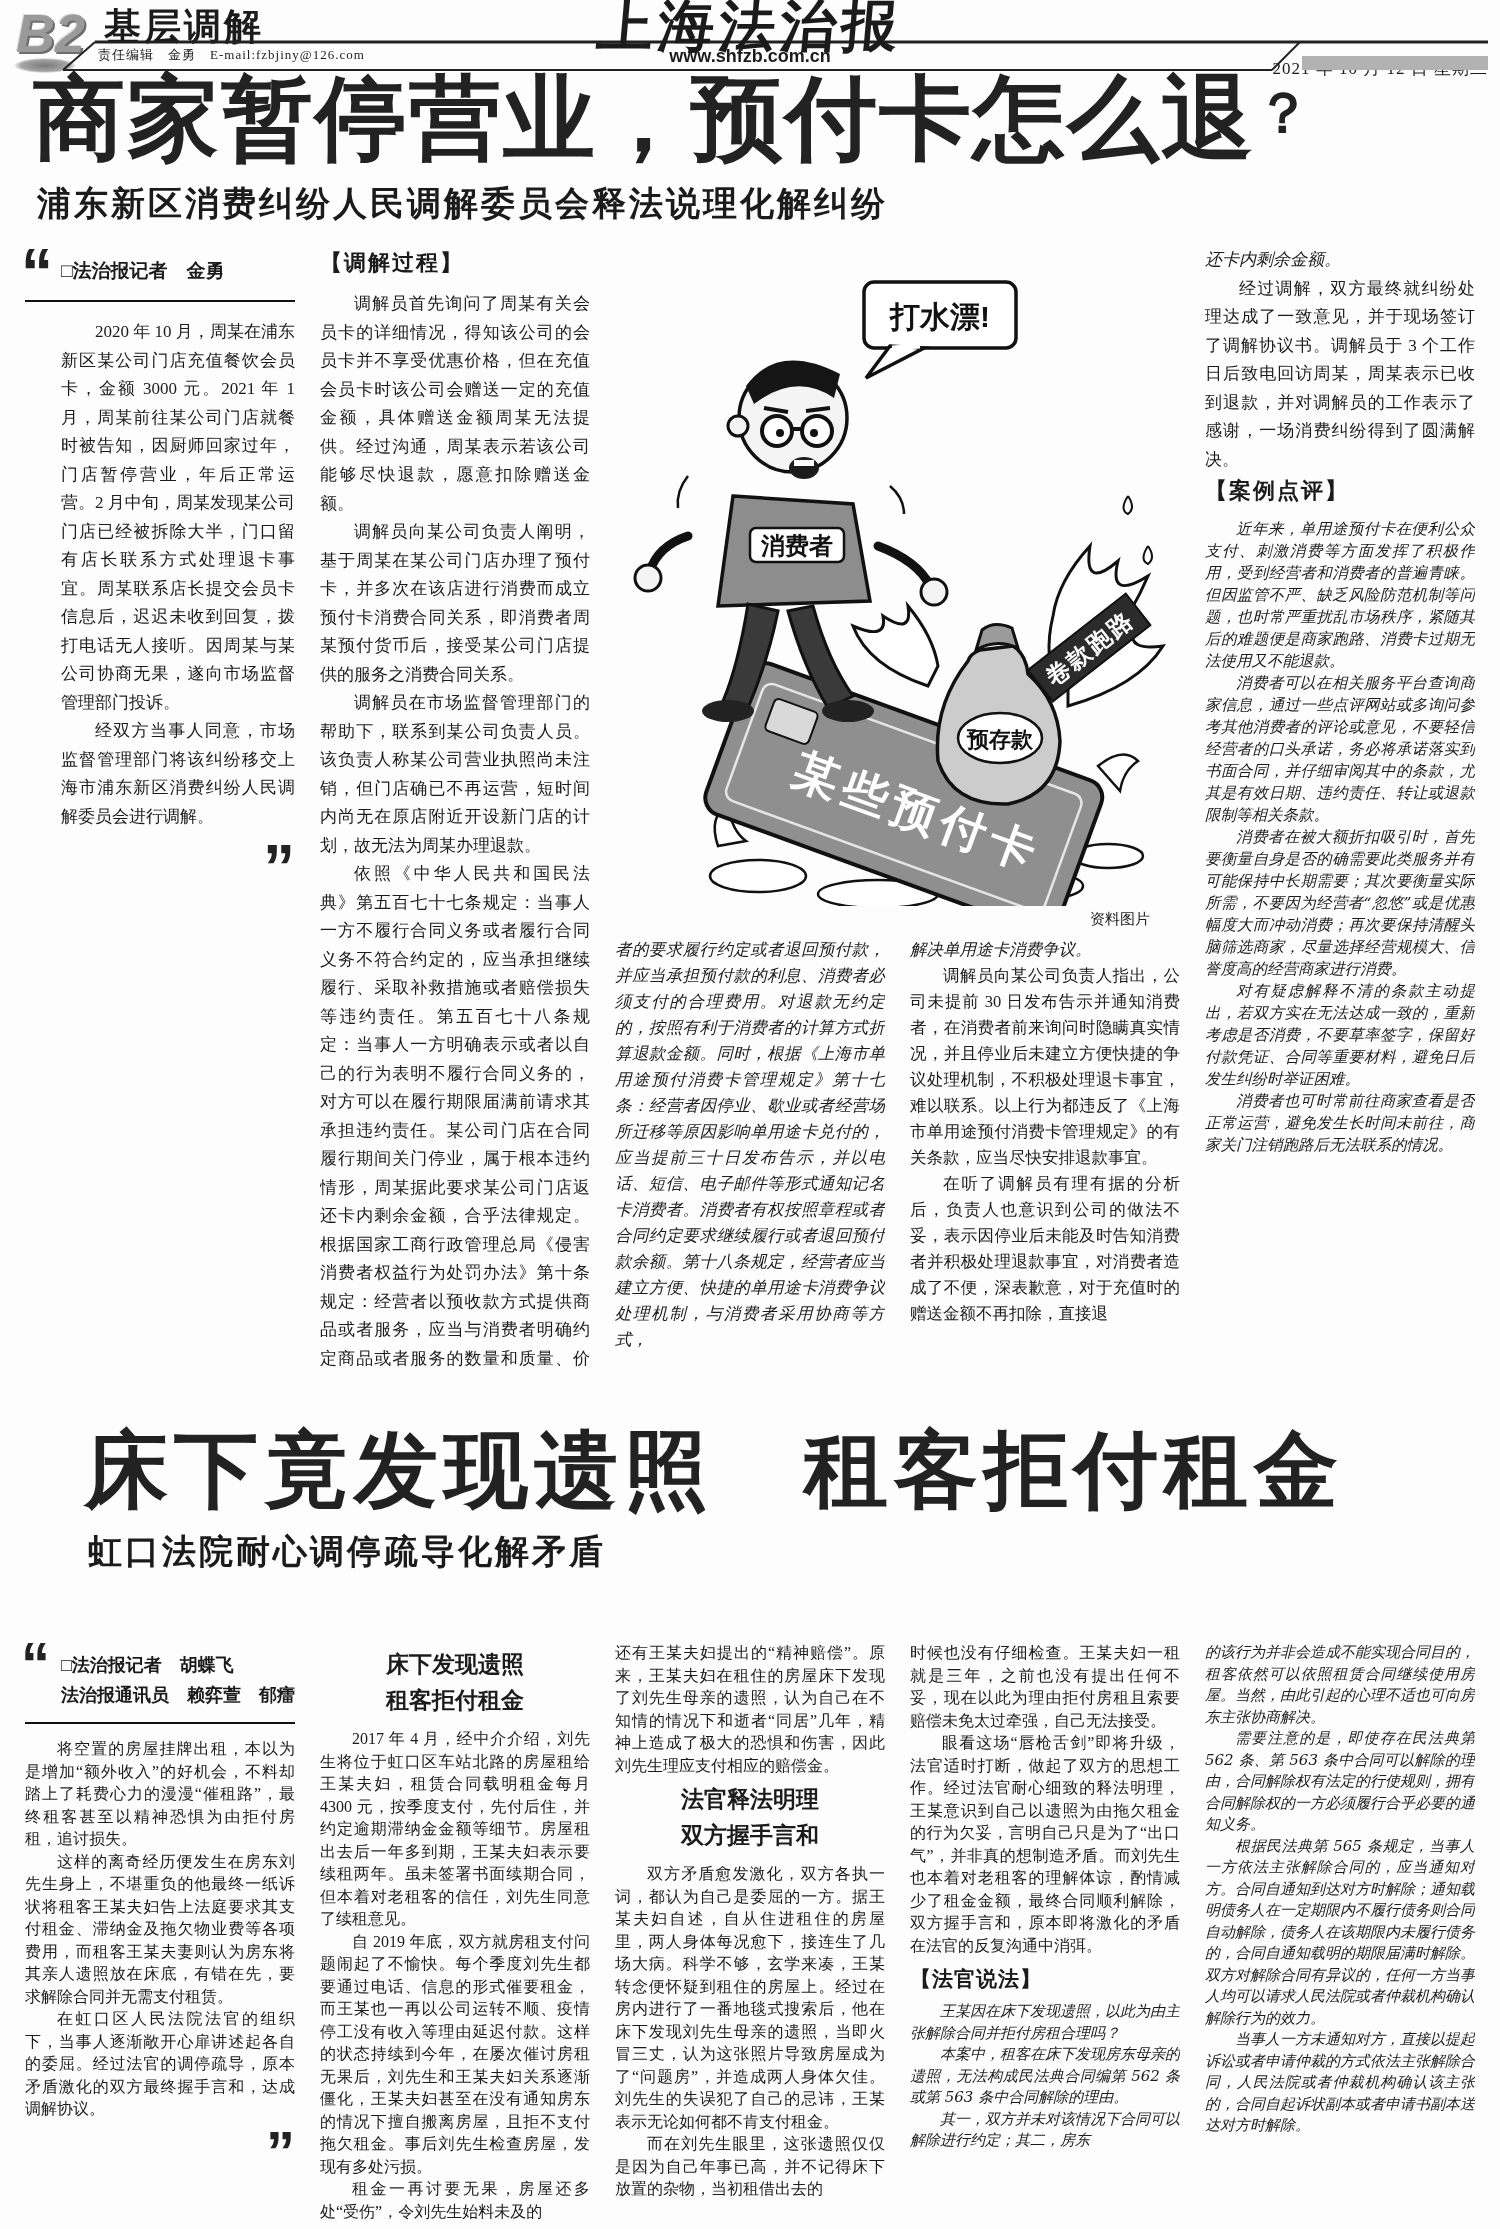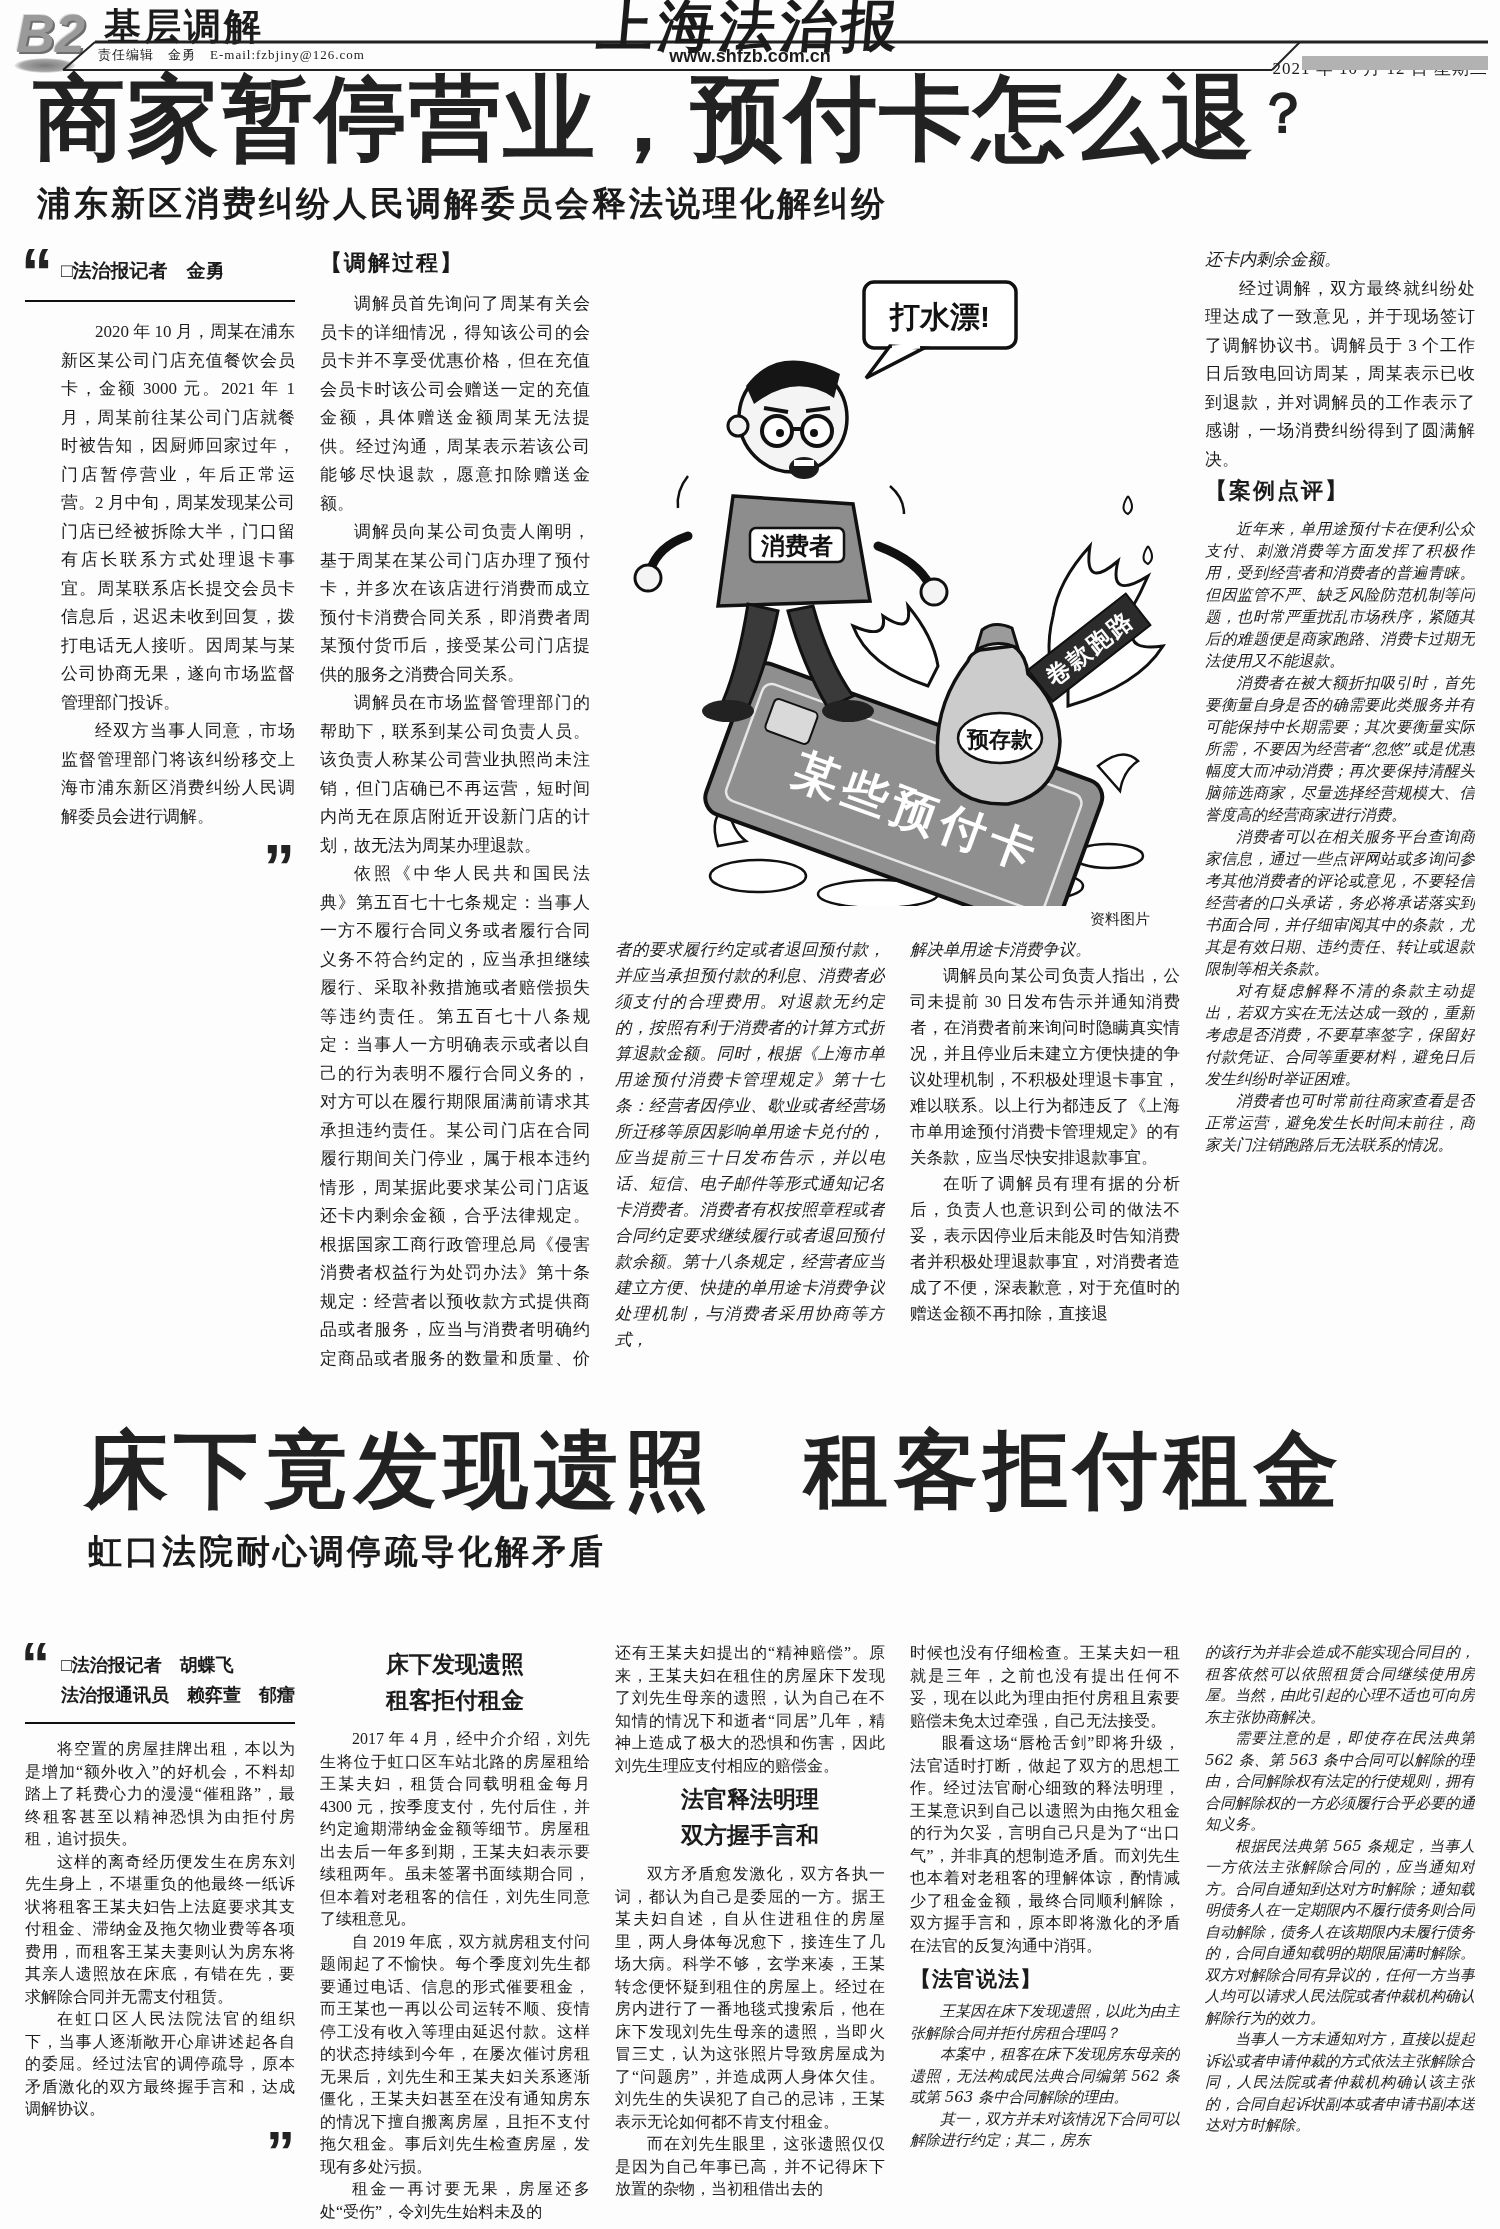--- a/index.html
+++ b/index.html
@@ -203,22 +203,22 @@
       </div>
     </div>
   </div>
 
   <div class="col bt">
     <p class="cont">还卡内剩余金额。</p>
     <p>经过调解，双方最终就纠纷处理达成了一致意见，并于现场签订了调解协议书。调解员于 3 个工作日后致电回访周某，周某表示已收到退款，并对调解员的工作表示了感谢，一场消费纠纷得到了圆满解决。</p>
     <div class="bhead">【案例点评】</div>
     <div class="fs">
       <p>近年来，单用途预付卡在便利公众支付、刺激消费等方面发挥了积极作用，受到经营者和消费者的普遍青睐。但因监管不严、缺乏风险防范机制等问题，也时常严重扰乱市场秩序，紧随其后的难题便是商家跑路、消费卡过期无法使用又不能退款。</p>
+      <p>消费者可以在相关服务平台查询商家信息，通过一些点评网站或多询问参考其他消费者的评论或意见，不要轻信经营者的口头承诺，务必将承诺落实到书面合同，并仔细审阅其中的条款，尤其是有效日期、违约责任、转让或退款限制等相关条款。</p>
       <p>消费者在被大额折扣吸引时，首先要衡量自身是否的确需要此类服务并有可能保持中长期需要；其次要衡量实际所需，不要因为经营者“忽悠”或是优惠幅度大而冲动消费；再次要保持清醒头脑筛选商家，尽量选择经营规模大、信誉度高的经营商家进行消费。</p>
-      <p>消费者可以在相关服务平台查询商家信息，通过一些点评网站或多询问参考其他消费者的评论或意见，不要轻信经营者的口头承诺，务必将承诺落实到书面合同，并仔细审阅其中的条款，尤其是有效日期、违约责任、转让或退款限制等相关条款。</p>
       <p>对有疑虑解释不清的条款主动提出，若双方实在无法达成一致的，重新考虑是否消费，不要草率签字，保留好付款凭证、合同等重要材料，避免日后发生纠纷时举证困难。</p>
       <p>消费者也可时常前往商家查看是否正常运营，避免发生长时间未前往，商家关门注销跑路后无法联系的情况。</p>
     </div>
   </div>
 </div>
 
 <h1 class="abs a2-headline" style="margin:0;">床下竟发现遗照　租客拒付租金</h1>
 <h2 class="abs a2-sub" style="margin:0;">虹口法院耐心调停疏导化解矛盾</h2>
 
 <div class="abs a2-body">

